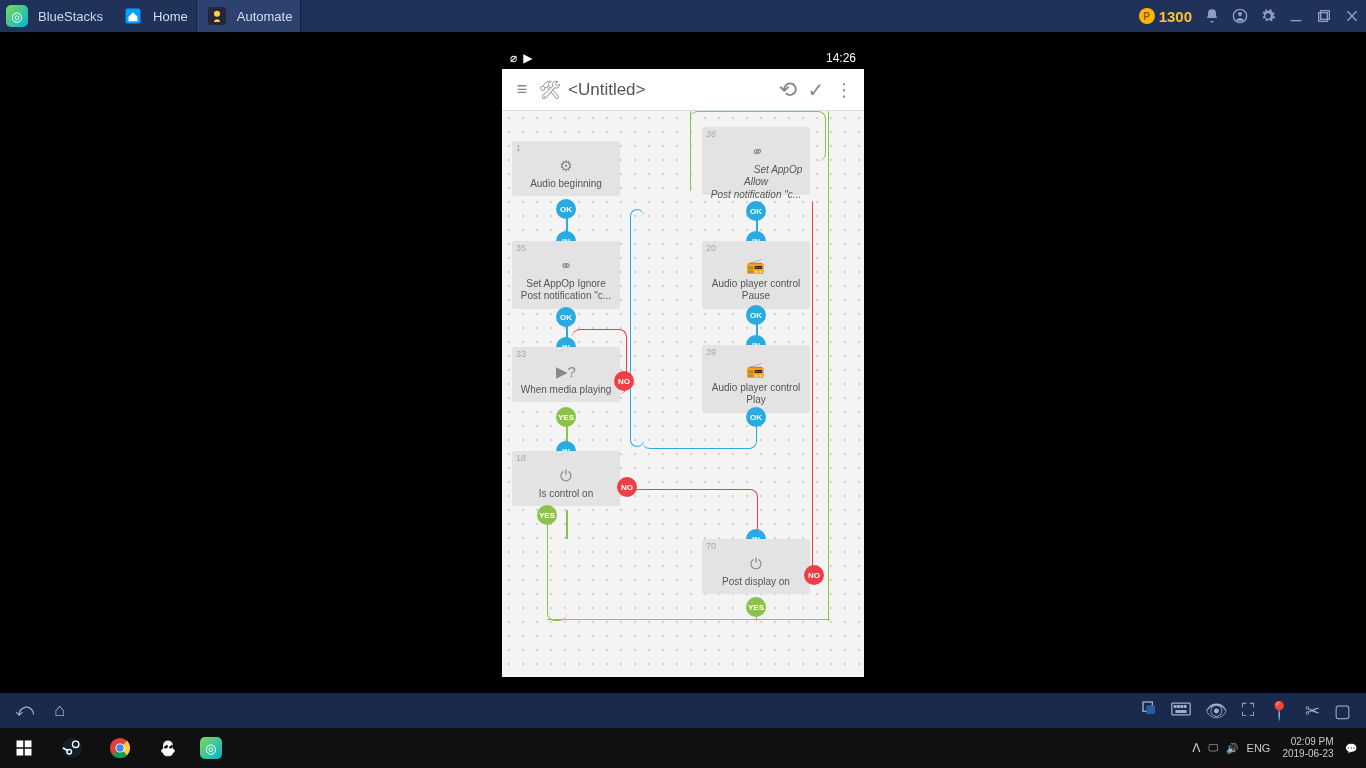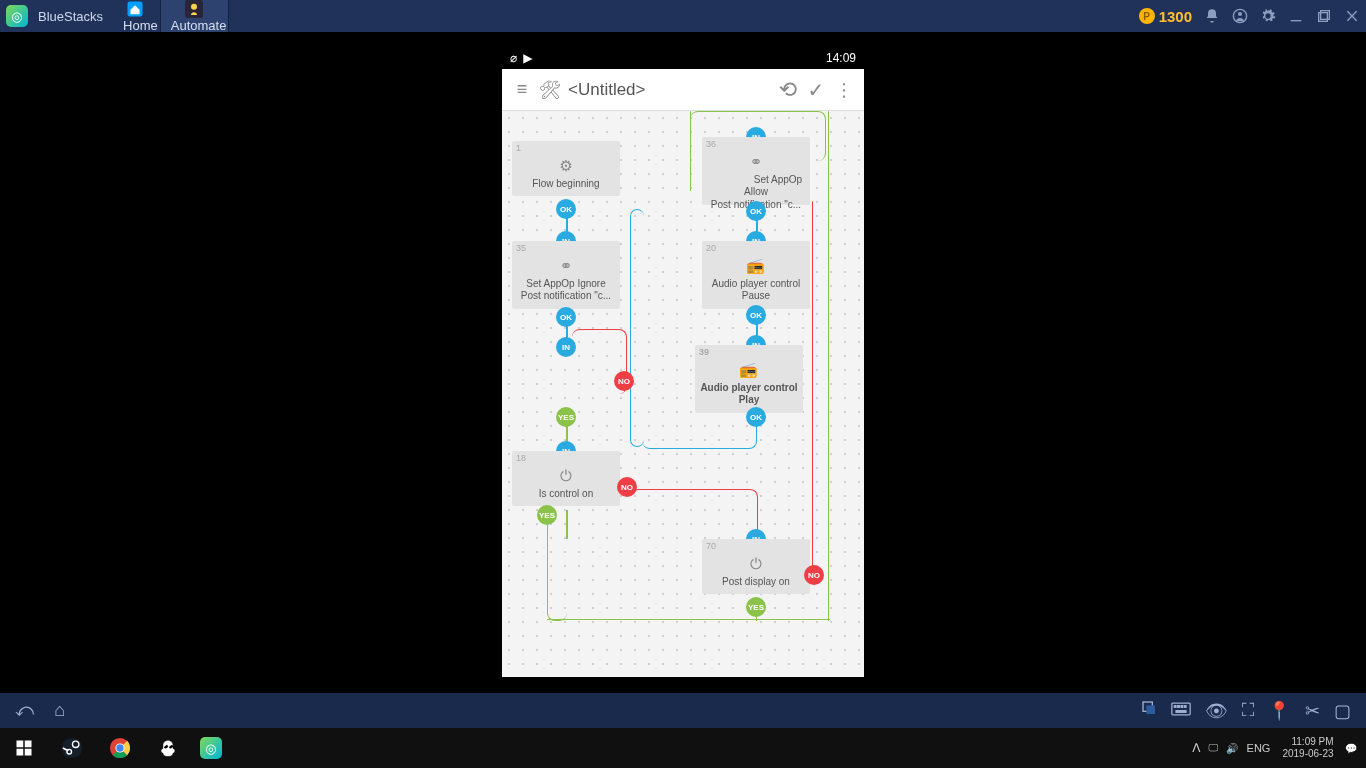--- a/index.html
+++ b/index.html
@@ -1,20 +1,20 @@
 <!DOCTYPE html>
 <html><head>
 <meta charset="utf-8">
 <style>
   *{box-sizing:border-box;margin:0;padding:0;font-family:"Segoe UI",Arial,sans-serif;}
   body{width:1366px;height:768px;overflow:hidden;background:#000;position:relative;}
   .top-bar{height:32px;background:#203259;display:flex;align-items:center;color:#cfd8ec;font-size:13px;position:relative;}
   .logo-wrap{display:flex;align-items:center;padding:0 10px 0 6px;height:100%;}
   .bs-logo{width:22px;height:22px;border-radius:5px;background:linear-gradient(135deg,#7ed957 0%,#00b5d6 100%);margin-right:10px;display:flex;align-items:center;justify-content:center;font-size:13px;color:#fff;}
-  .tab{height:100%;display:flex;align-items:center;padding:0 2px 0 10px;border-right:1px solid #142040;flex-direction:column;}
+  .tab{height:100%;display:flex;align-items:center;padding:0 8px 0 10px;border-right:1px solid #142040;}
   .tab.active{background:#2e4270;}
   .tab .ico{width:20px;height:20px;margin-right:10px;display:flex;align-items:center;justify-content:center;}
   .tab .label{color:#d6dff0;}
   .top-right{position:absolute;right:6px;top:0;height:32px;display:flex;align-items:center;gap:12px;}
   .coin-ico{width:16px;height:16px;border-radius:50%;background:#ffb400;display:flex;align-items:center;justify-content:center;font-size:10px;color:#8a5a00;}
   .coins{color:#ffc02e;font-weight:bold;font-size:15px;display:flex;align-items:center;gap:4px;}
   .tr-ico{width:16px;height:16px;color:#8d9ec0;cursor:pointer;}
   .content{position:absolute;top:32px;left:0;right:0;bottom:75px;background:#000;display:flex;align-items:flex-start;justify-content:center;}
   .phone{width:362px;height:630px;margin-top:15px;background:#f0f0f0;position:relative;overflow:hidden;}
   .status-bar{height:22px;background:#000;color:#fff;display:flex;align-items:center;justify-content:space-between;padding:0 8px;font-size:12px;}
@@ -96,21 +96,21 @@
   </div>
 </div>
 
 <div class="content">
   <div class="phone">
     <div class="status-bar">
       <div class="status-left">
         <span>⌀</span>
         <span>▶</span>
       </div>
-      <span>14:09</span>
+      <span>14:26</span>
     </div>
     <div class="app-toolbar">
       <div class="tb-ico">≡</div>
       <div class="tb-ico" style="margin-right:4px;">🛠</div>
       <div class="app-title">&lt;Untitled&gt;</div>
       <div class="tb-ico" style="font-size:22px;">⟲</div>
       <div class="tb-ico" style="font-size:20px;">✓</div>
       <div class="tb-ico">⋮</div>
     </div>
     <div class="canvas">
@@ -130,66 +130,71 @@
       <div class="wire w-red" style="left:254px;top:420px;width:1px;height:18px;border-left:none;border-top:none;border-bottom:none;"></div>
       <div class="wire w-green" style="left:45px;top:400px;width:20px;height:110px;border-top:none;border-right:none;"></div>
       <div class="wire w-green" style="left:45px;top:508px;width:283px;height:1px;border-top:none;border-left:none;border-right:none;"></div>
       <div class="wire w-green" style="left:326px;top:0px;width:1px;height:510px;border-top:none;border-left:none;border-bottom:none;"></div>
       <div class="wire w-green" style="left:254px;top:496px;width:1px;height:14px;border-top:none;border-left:none;border-bottom:none;border-color:#8bc34a;"></div>
       <div class="wire w-red" style="left:310px;top:90px;width:1px;height:380px;border-top:none;border-left:none;border-bottom:none;"></div>
 
       <div class="block" style="left:10px;top:30px;">
         <div class="num">1</div>
         <div class="icn">⚙</div>
-        <span>Flow beginning</span>
+        <span>Audio beginning</span>
       </div>
       <div class="port p-ok" style="left:54px;top:88px;">OK</div>
       <div class="port p-in" style="left:54px;top:120px;">IN</div>
 
       <div class="block" style="left:10px;top:130px;height:68px;">
         <div class="num">35</div>
         <div class="icn">⚭</div>
         <span style="white-space:pre-line;text-align:center;">Set AppOp Ignore
 Post notification "c...</span>
       </div>
       <div class="port p-ok" style="left:54px;top:196px;">OK</div>
       <div class="port p-in" style="left:54px;top:226px;">IN</div>
 
+      <div class="block" style="left:10px;top:236px;">
+        <div class="num">33</div>
+        <div class="icn">▶?</div>
+        <span>When media playing</span>
+      </div>
       <div class="port p-no" style="left:112px;top:260px;">NO</div>
       <div class="port p-yes" style="left:54px;top:296px;">YES</div>
       <div class="port p-in" style="left:54px;top:330px;">IN</div>
 
       <div class="block" style="left:10px;top:340px;">
         <div class="num">18</div>
         <div class="icn">⏻</div>
         <span>Is control on</span>
       </div>
       <div class="port p-no" style="left:115px;top:366px;">NO</div>
       <div class="port p-yes" style="left:35px;top:394px;">YES</div>
 
       <div class="port p-in" style="left:244px;top:16px;">IN</div>
-      <div class="block" style="left:200px;top:26px;height:68px;">
+      <div class="block" style="left:200px;top:16px;height:68px;font-style:italic;">
         <div class="num">36</div>
         <div class="icn">⚭</div>
         <span style="white-space:pre-line;margin-left:44px;">Set AppOp Allow
 Post notification "c...</span>
       </div>
       <div class="port p-ok" style="left:244px;top:90px;">OK</div>
       <div class="port p-in" style="left:244px;top:120px;">IN</div>
 
       <div class="block" style="left:200px;top:130px;">
         <div class="num">20</div>
         <div class="icn">📻</div>
         <span style="white-space:pre-line;">Audio player control
 Pause</span>
       </div>
       <div class="port p-ok" style="left:244px;top:194px;">OK</div>
       <div class="port p-in" style="left:244px;top:224px;">IN</div>
 
-      <div class="block" style="left:193px;top:234px;font-weight:bold;">
+      <div class="block" style="left:200px;top:234px;">
         <div class="num">39</div>
         <div class="icn">📻</div>
         <span style="white-space:pre-line;">Audio player control
 Play</span>
       </div>
       <div class="port p-ok" style="left:244px;top:296px;">OK</div>
 
       <div class="port p-in" style="left:244px;top:418px;">IN</div>
       <div class="block" style="left:200px;top:428px;">
         <div class="num">70</div>
@@ -262,18 +267,18 @@
     </div>
   <div class="win-btn">
       <div class="bs-logo" style="width:22px;height:22px;">◎</div>
     </div>
   <div class="tray">
     <span style="font-size:12px;cursor:pointer;">ᐱ</span>
     <span style="cursor:pointer;">🖵</span>
     <span style="cursor:pointer;">🔊</span>
     <span style="font-size:11px;cursor:pointer;">ENG</span>
     <div class="clock">
-      <span>11:09 PM</span>
+      <span>02:09 PM</span>
       <span>2019-06-23</span>
     </div>
     <span style="cursor:pointer;">💬</span>
   </div>
 </div>
 
 </body></html>

